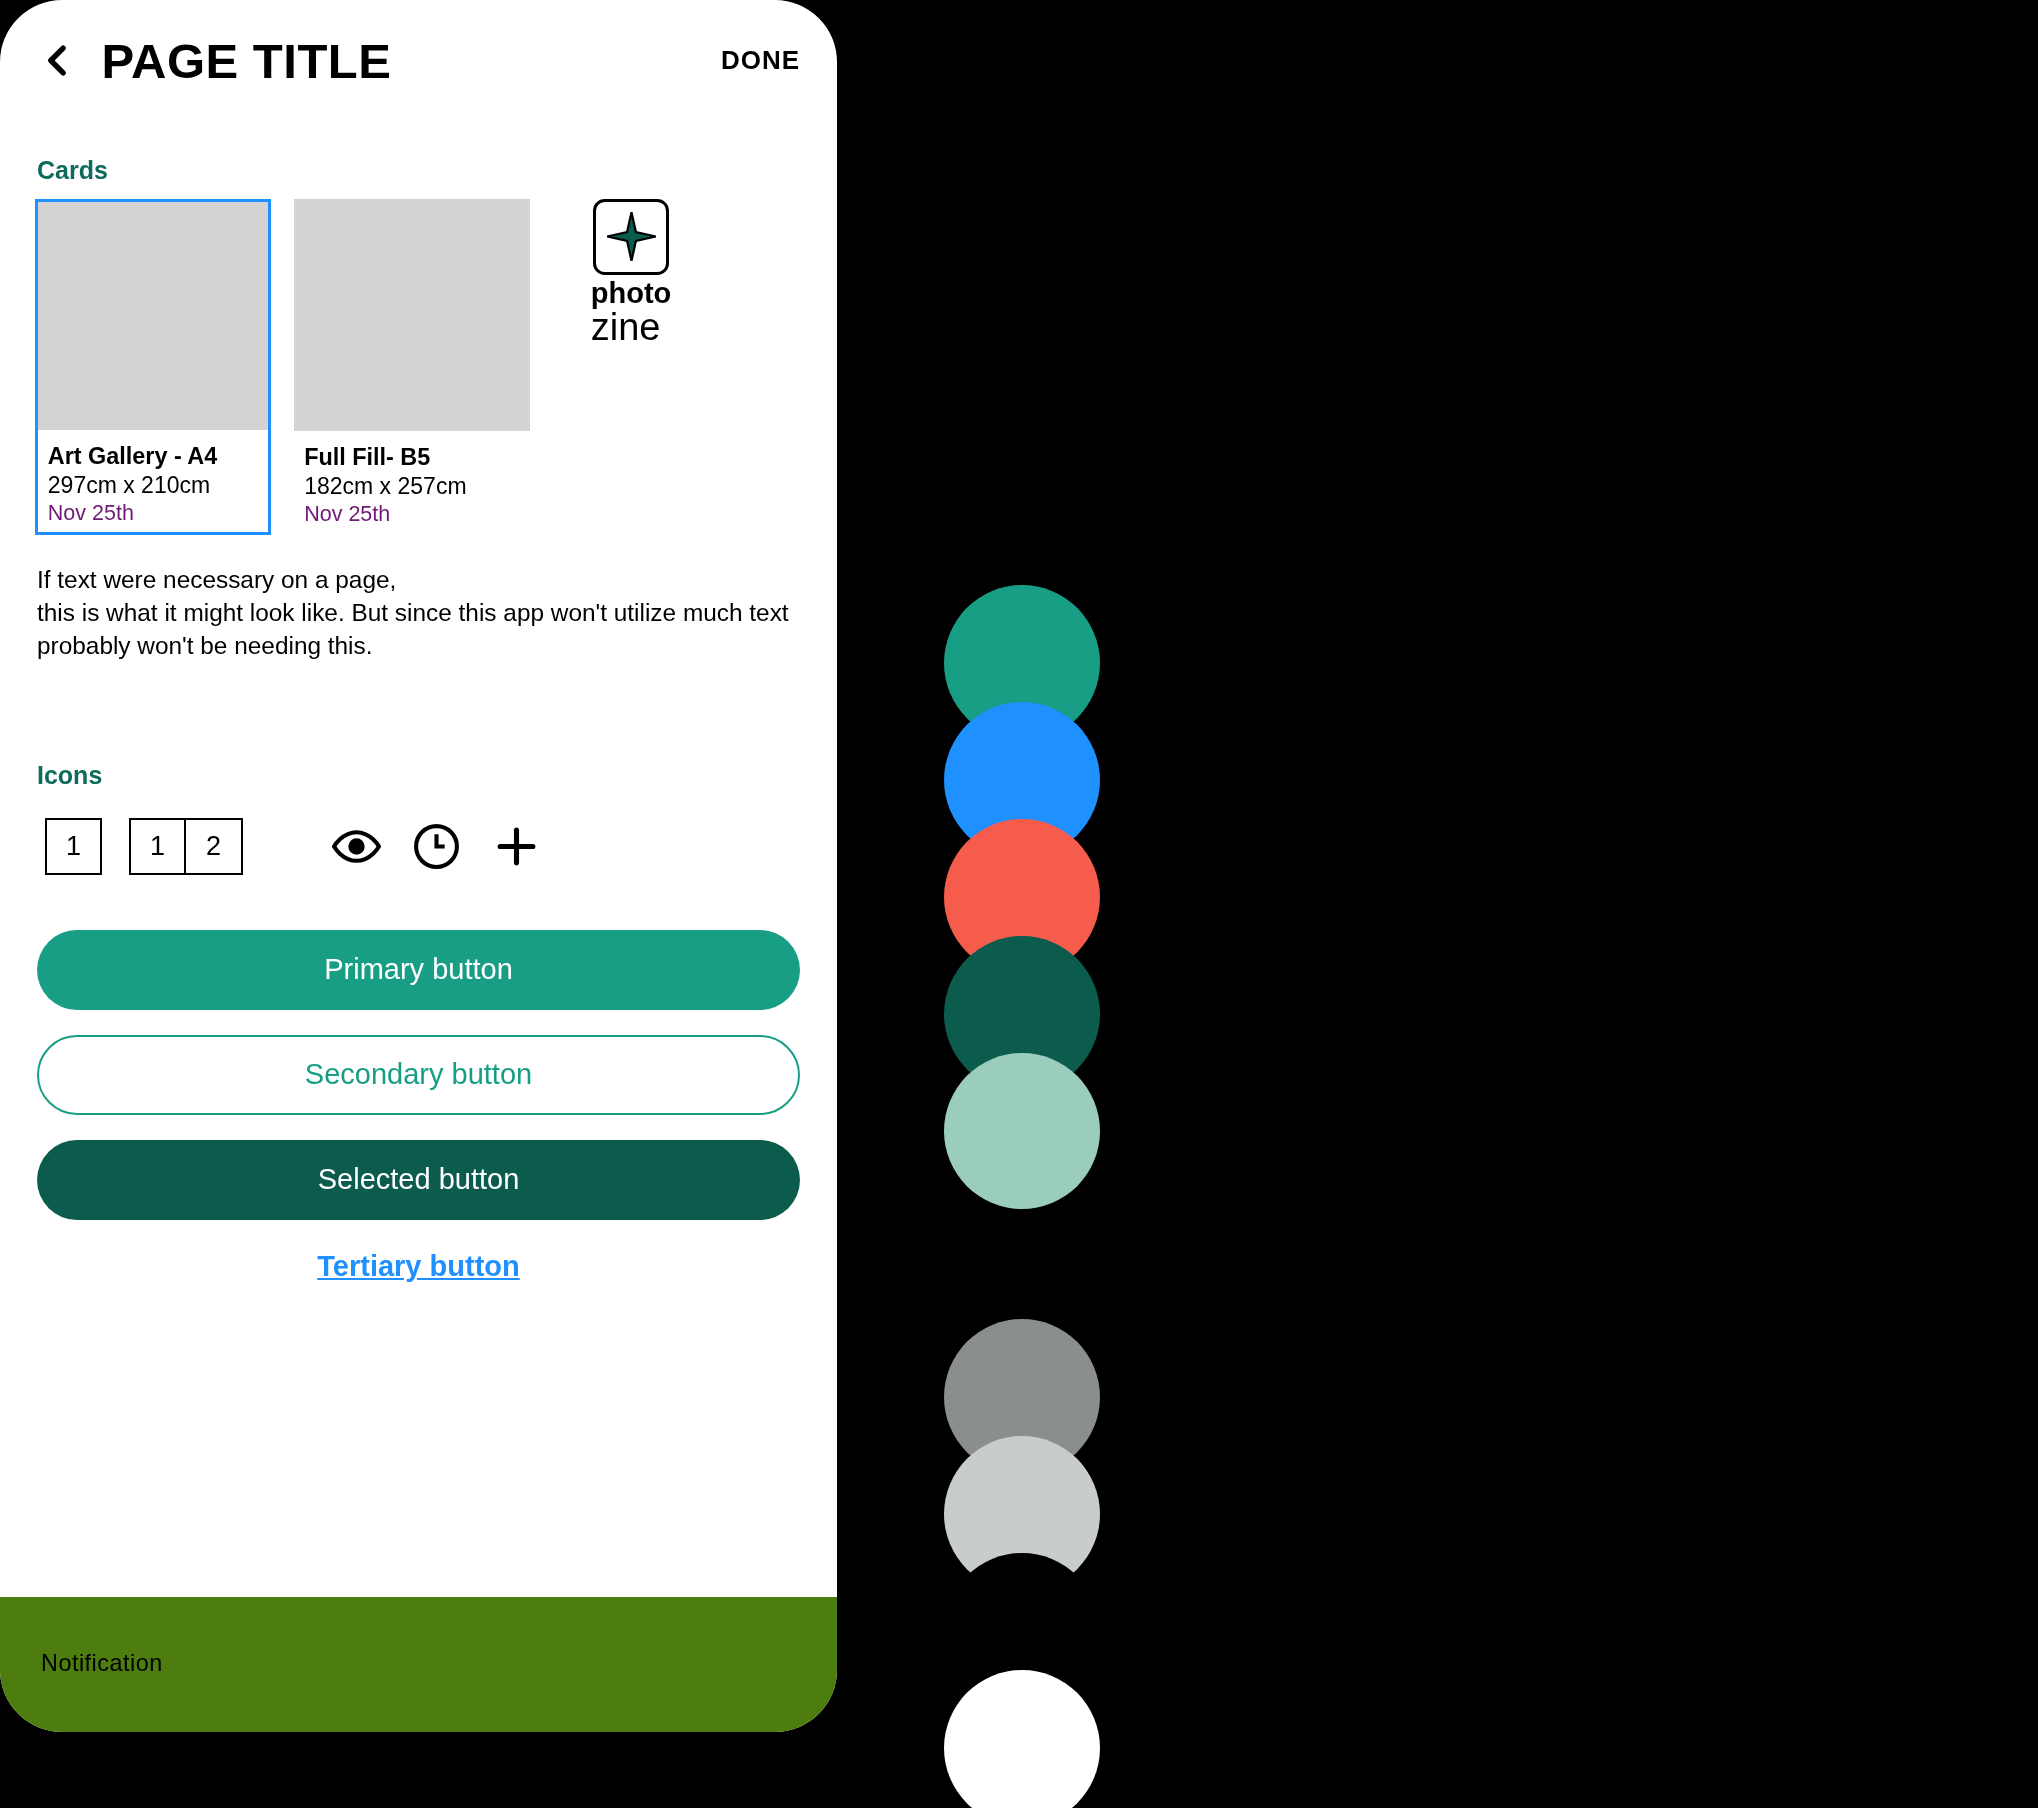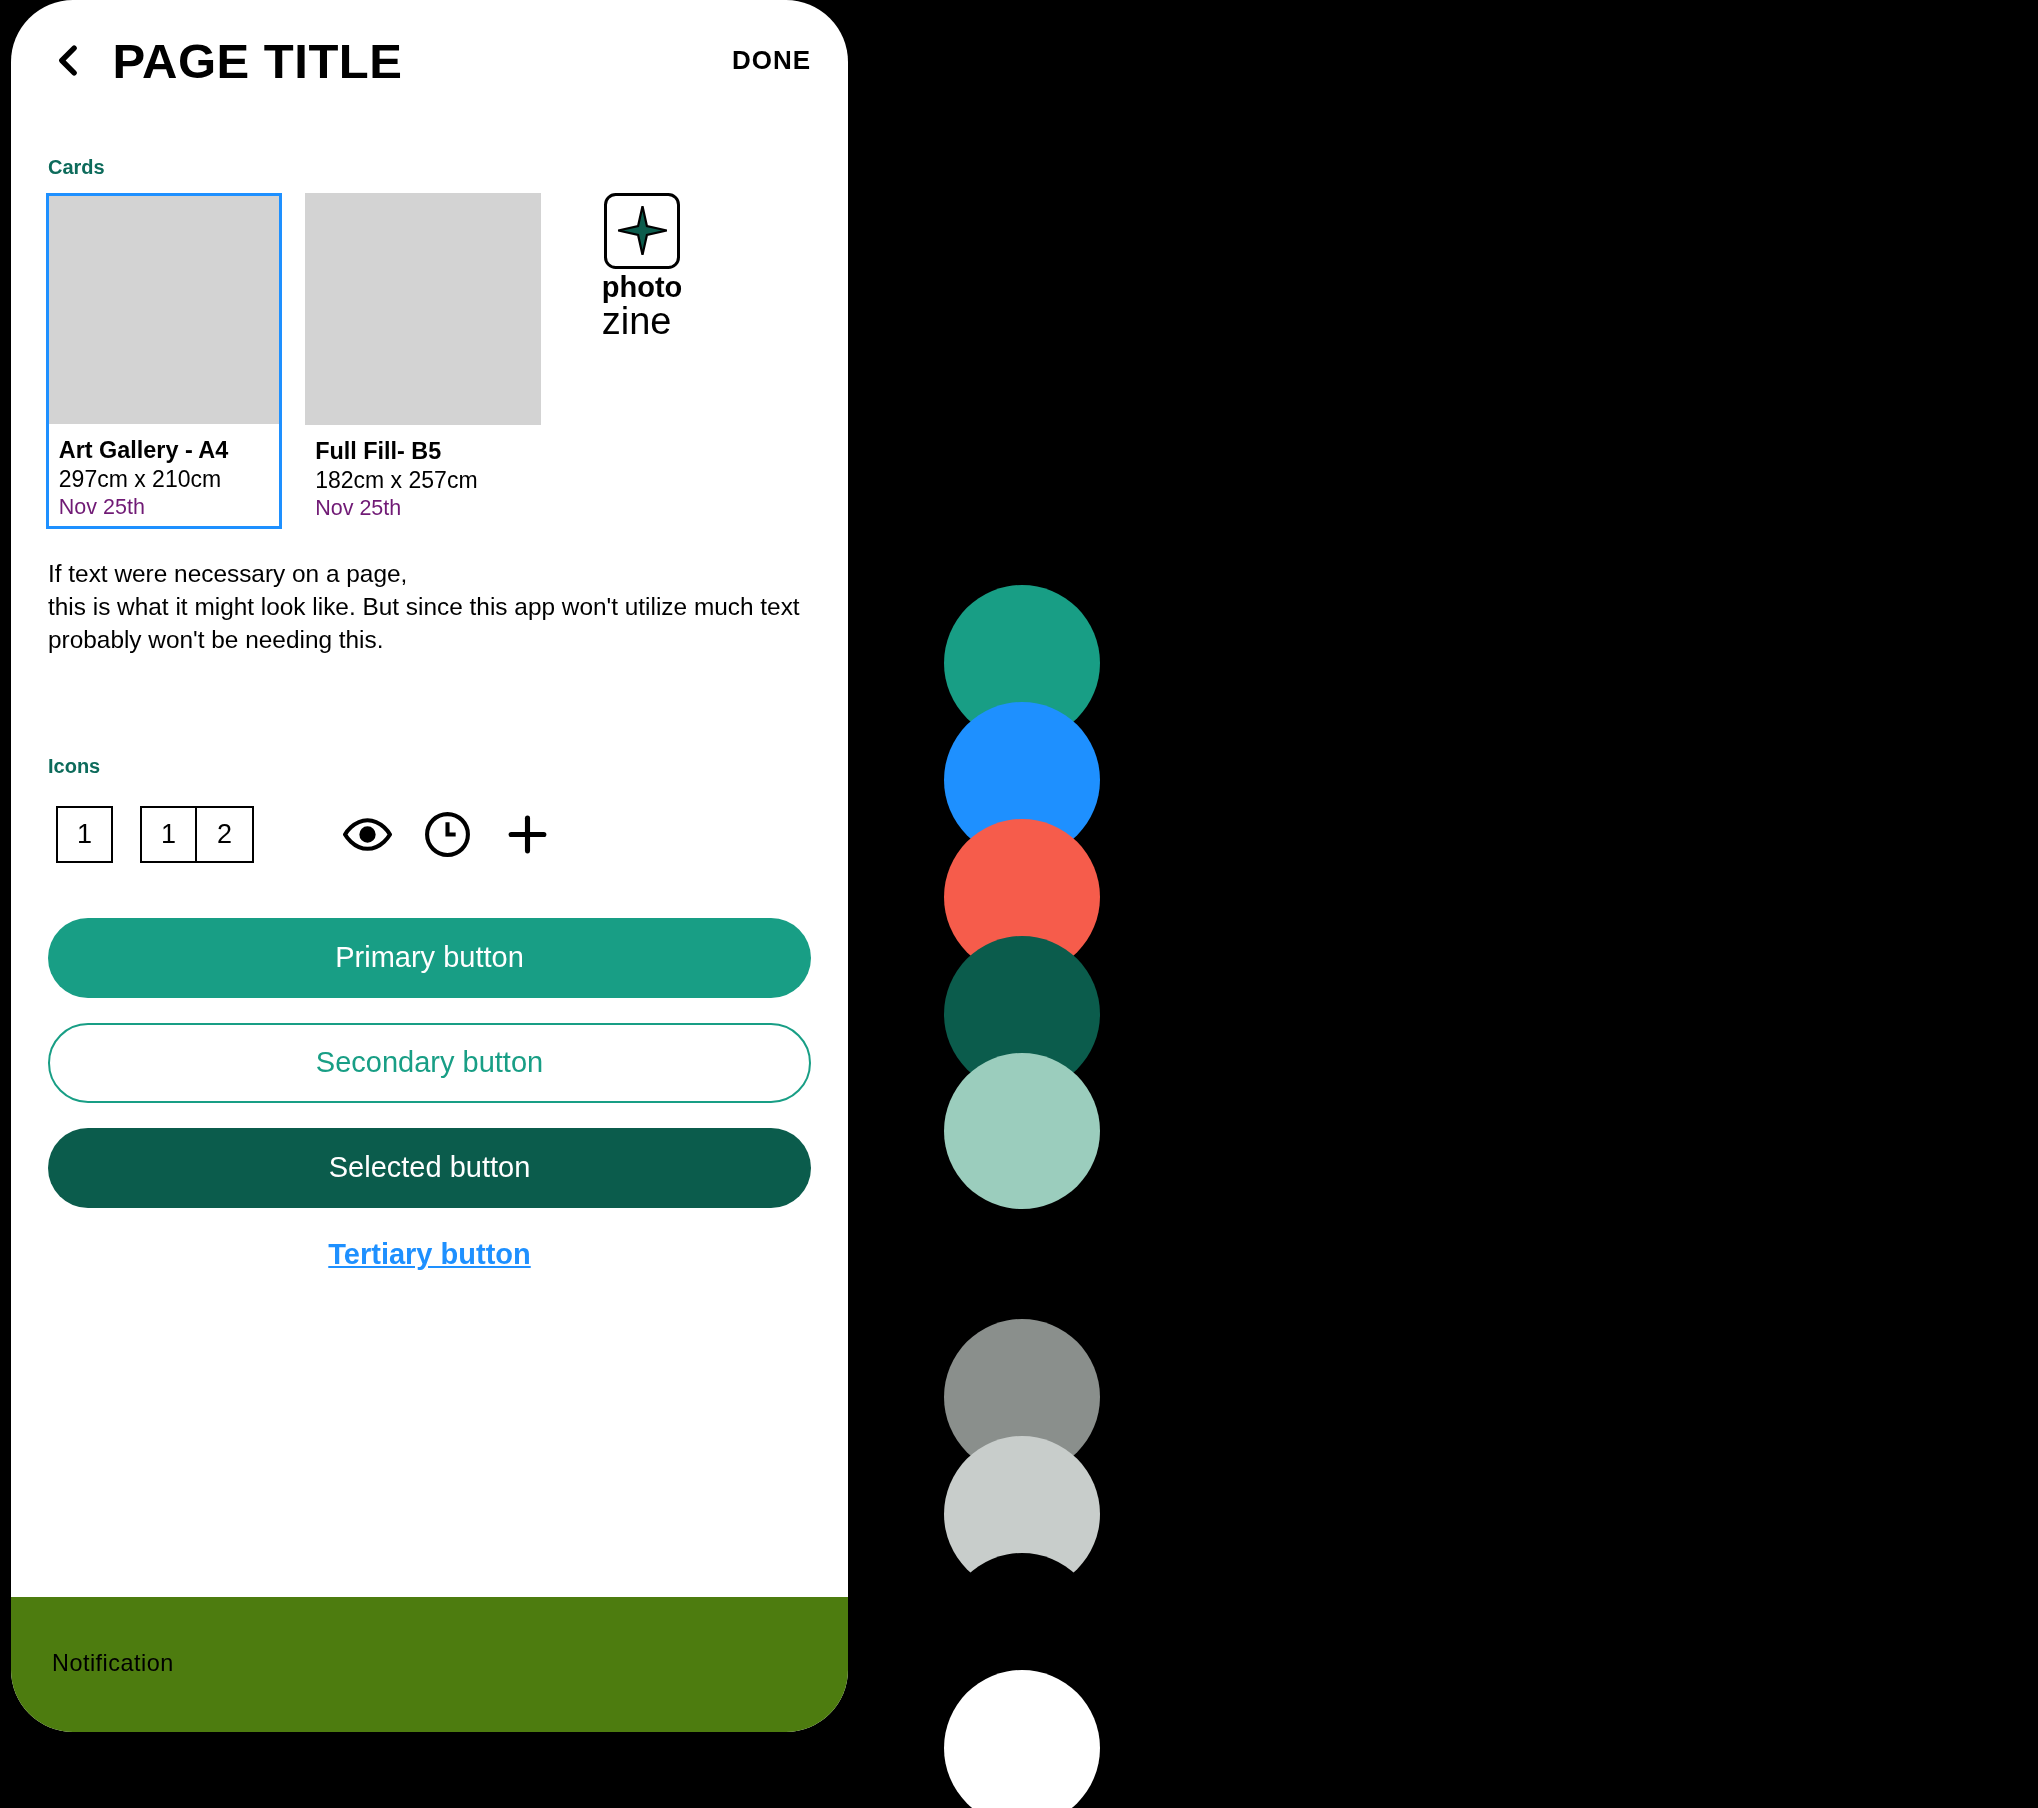--- a/index.html
+++ b/index.html
@@ -5,21 +5,21 @@
   * { box-sizing: border-box; margin: 0; padding: 0; }
   body {
     font-family: -apple-system, BlinkMacSystemFont, "Segoe UI", Helvetica, Arial, sans-serif;
     background: #000;
     width: 2038px;
     height: 1808px;
     position: relative;
   }
   .phone {
     position: absolute;
-    left: 11px;
+    left: 0;
     top: 0;
     width: 837px;
     height: 1732px;
     background: #fff;
     border-radius: 62px;
     overflow: hidden;
     display: flex;
     flex-direction: column;
   }
   .header {
@@ -41,21 +41,21 @@
   }
   .done {
     margin-left: auto;
     font-size: 26px;
     font-weight: 800;
     letter-spacing: 1px;
     text-transform: uppercase;
   }
   .section-label {
     color: #0D6B5B;
-    font-size: 20px;
+    font-size: 25px;
     font-weight: 600;
     margin: 62px 0 13.7px 37px;
   }
   .cards-row {
     display: flex;
     align-items: flex-start;
     padding: 0 0 0 35px;
   }
   .card {
     width: 236px;

